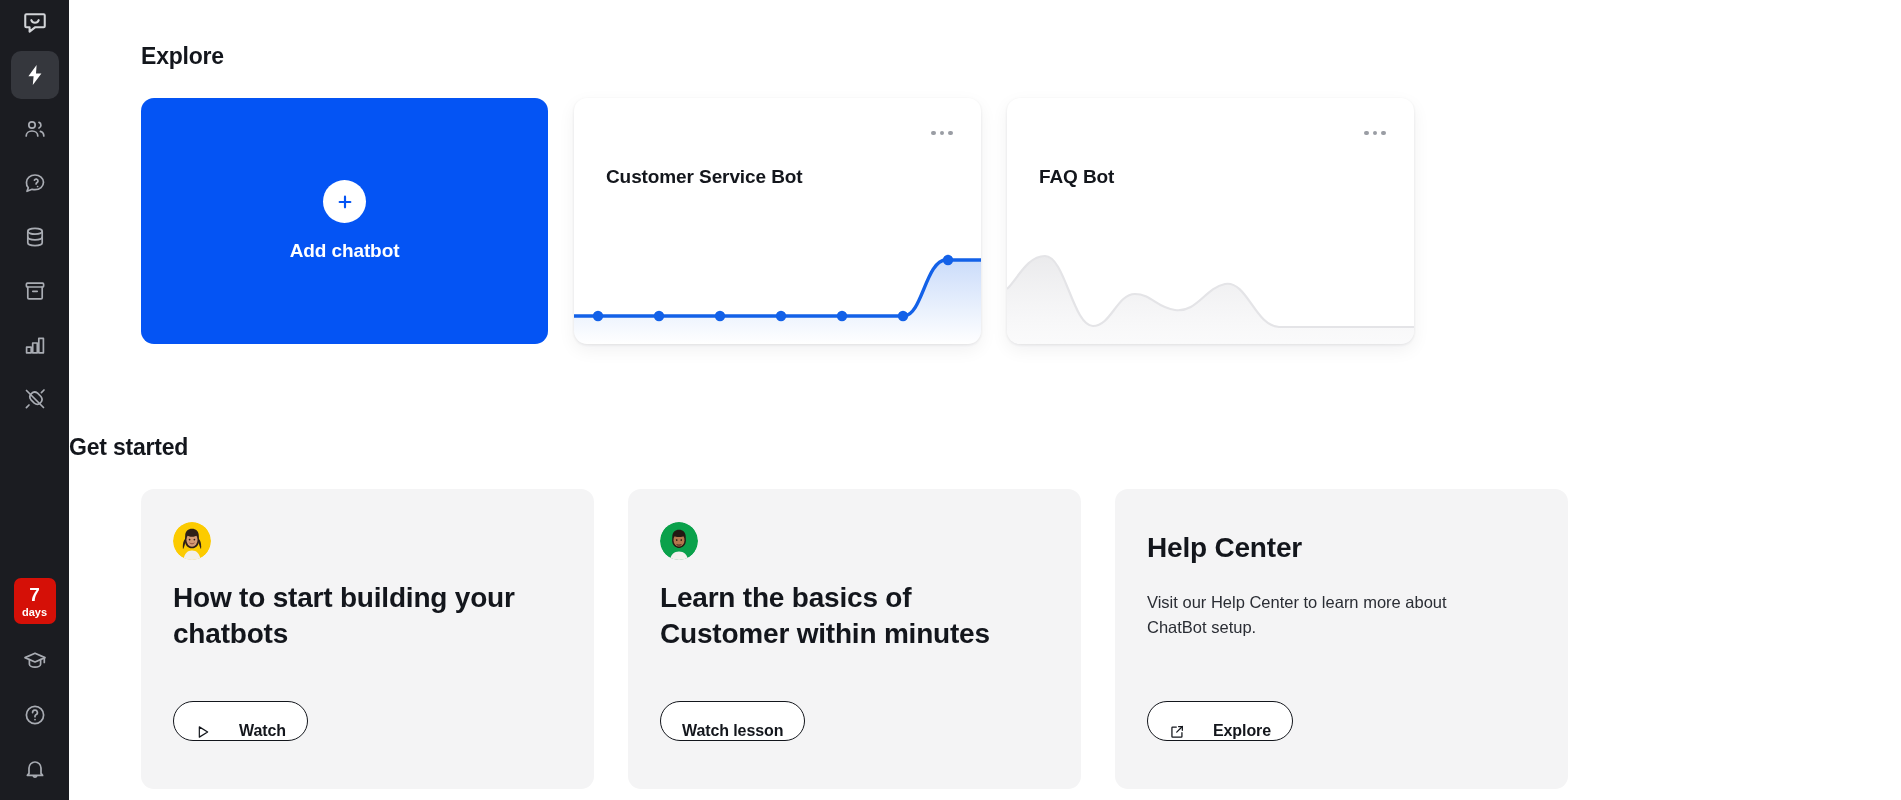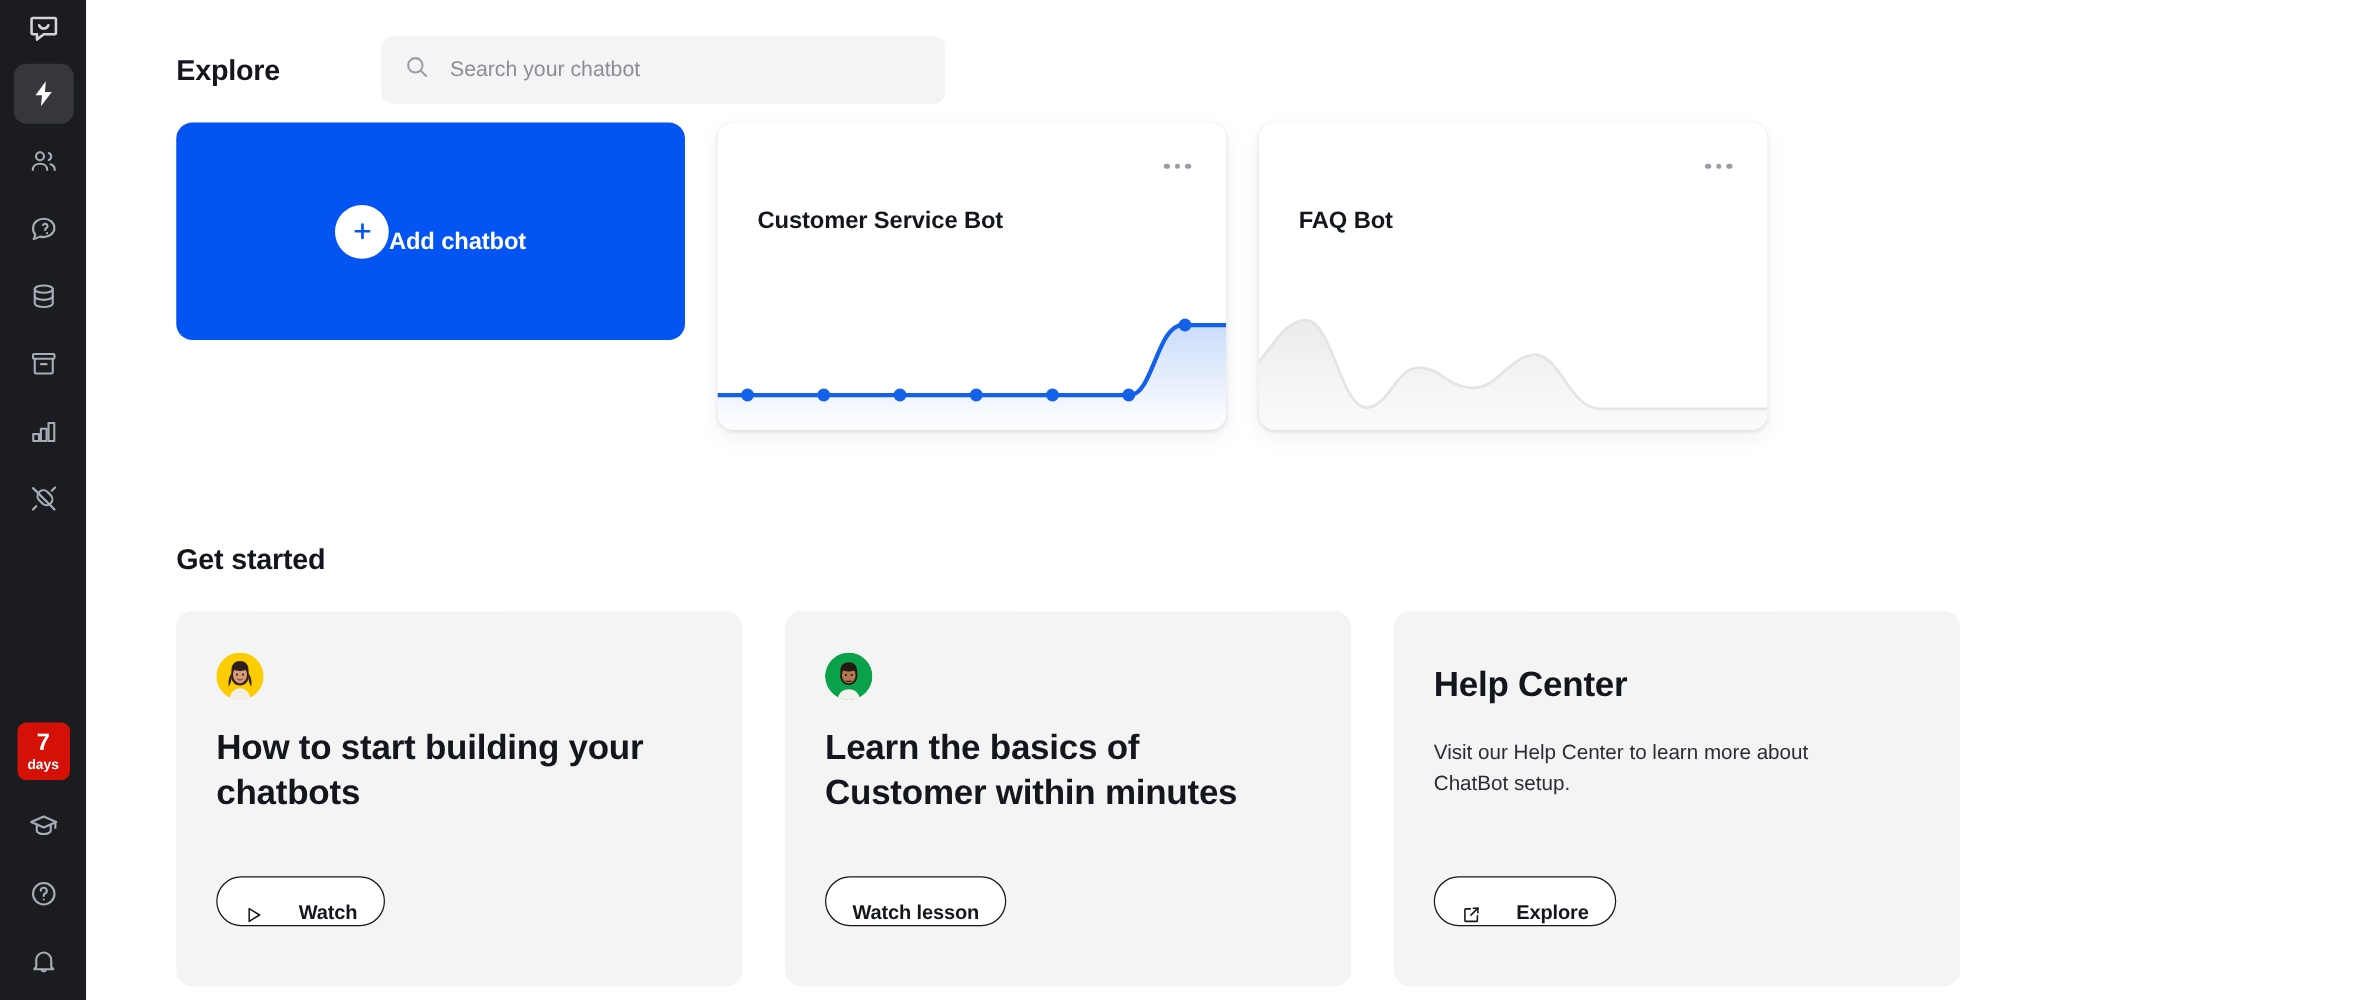--- a/index.html
+++ b/index.html
@@ -85,24 +85,24 @@
   .search-input::placeholder { color: #8b8e95; }
 
   
   .bot-row {
     display: flex;
     padding-left: 72px;
     margin-top: 10px;
     align-items: flex-start;
   }
   .add-card {
-    width: 407px; height: 174px;
+    width: 407px; height: 246px;
     background: #0454f4;
     border-radius: 13px;
-    display: flex; flex-direction: row;
+    display: flex; flex-direction: column;
     align-items: center; justify-content: center;
     cursor: pointer;
     flex: 0 0 auto;
   }
   .plus-circle {
     width: 43px; height: 43px; border-radius: 50%;
     background: #ffffff;
     display: flex; align-items: center; justify-content: center;
   }
   .add-label {
@@ -140,21 +140,20 @@
     background: #9a9da4; display: block;
   }
   .bot-spark {
     position: absolute; left: 0; right: 0; bottom: 0;
     height: 150px;
   }
   .bot-spark svg { display: block; width: 100%; height: 100%; }
 
   
   .gs-title {
-    padding-left: 72px;
     margin-top: 90px;
     font-size: 23px; font-weight: 700; color: #13161c;
     letter-spacing: -0.2px;
   }
   .gs-row {
     display: flex;
     padding-left: 72px;
     margin-top: 28px;
   }
   .gs-card {
@@ -327,29 +326,20 @@
 
       </div>
     </div>
   </nav>
 
   <main class="main">
 
     <div class="topbar">
       <div class="page-title">Explore</div>
 
-      <div class="search-wrap">
-        <span class="search-icon">
-          <svg width="21" height="21" viewBox="0 0 24 24" fill="none" stroke="#9b9ea5" stroke-width="1.9" stroke-linecap="round">
-            <circle cx="10.6" cy="10.6" r="6.6"></circle>
-            <path d="M15.6 15.6 20.4 20.4"></path>
-          </svg>
-        </span>
-        <input class="search-input" type="text" value="" placeholder="Search your chatbot" style="">
-      </div>
     </div>
 
     <section class="bot-row">
 
       <div class="add-card">
         <div class="plus-circle">
           <svg width="20" height="20" viewBox="0 0 24 24" fill="none" stroke="#0454f4" stroke-width="2.6" stroke-linecap="round">
             <path d="M12 5.6v12.8M5.6 12h12.8"></path>
           </svg>
         </div>

